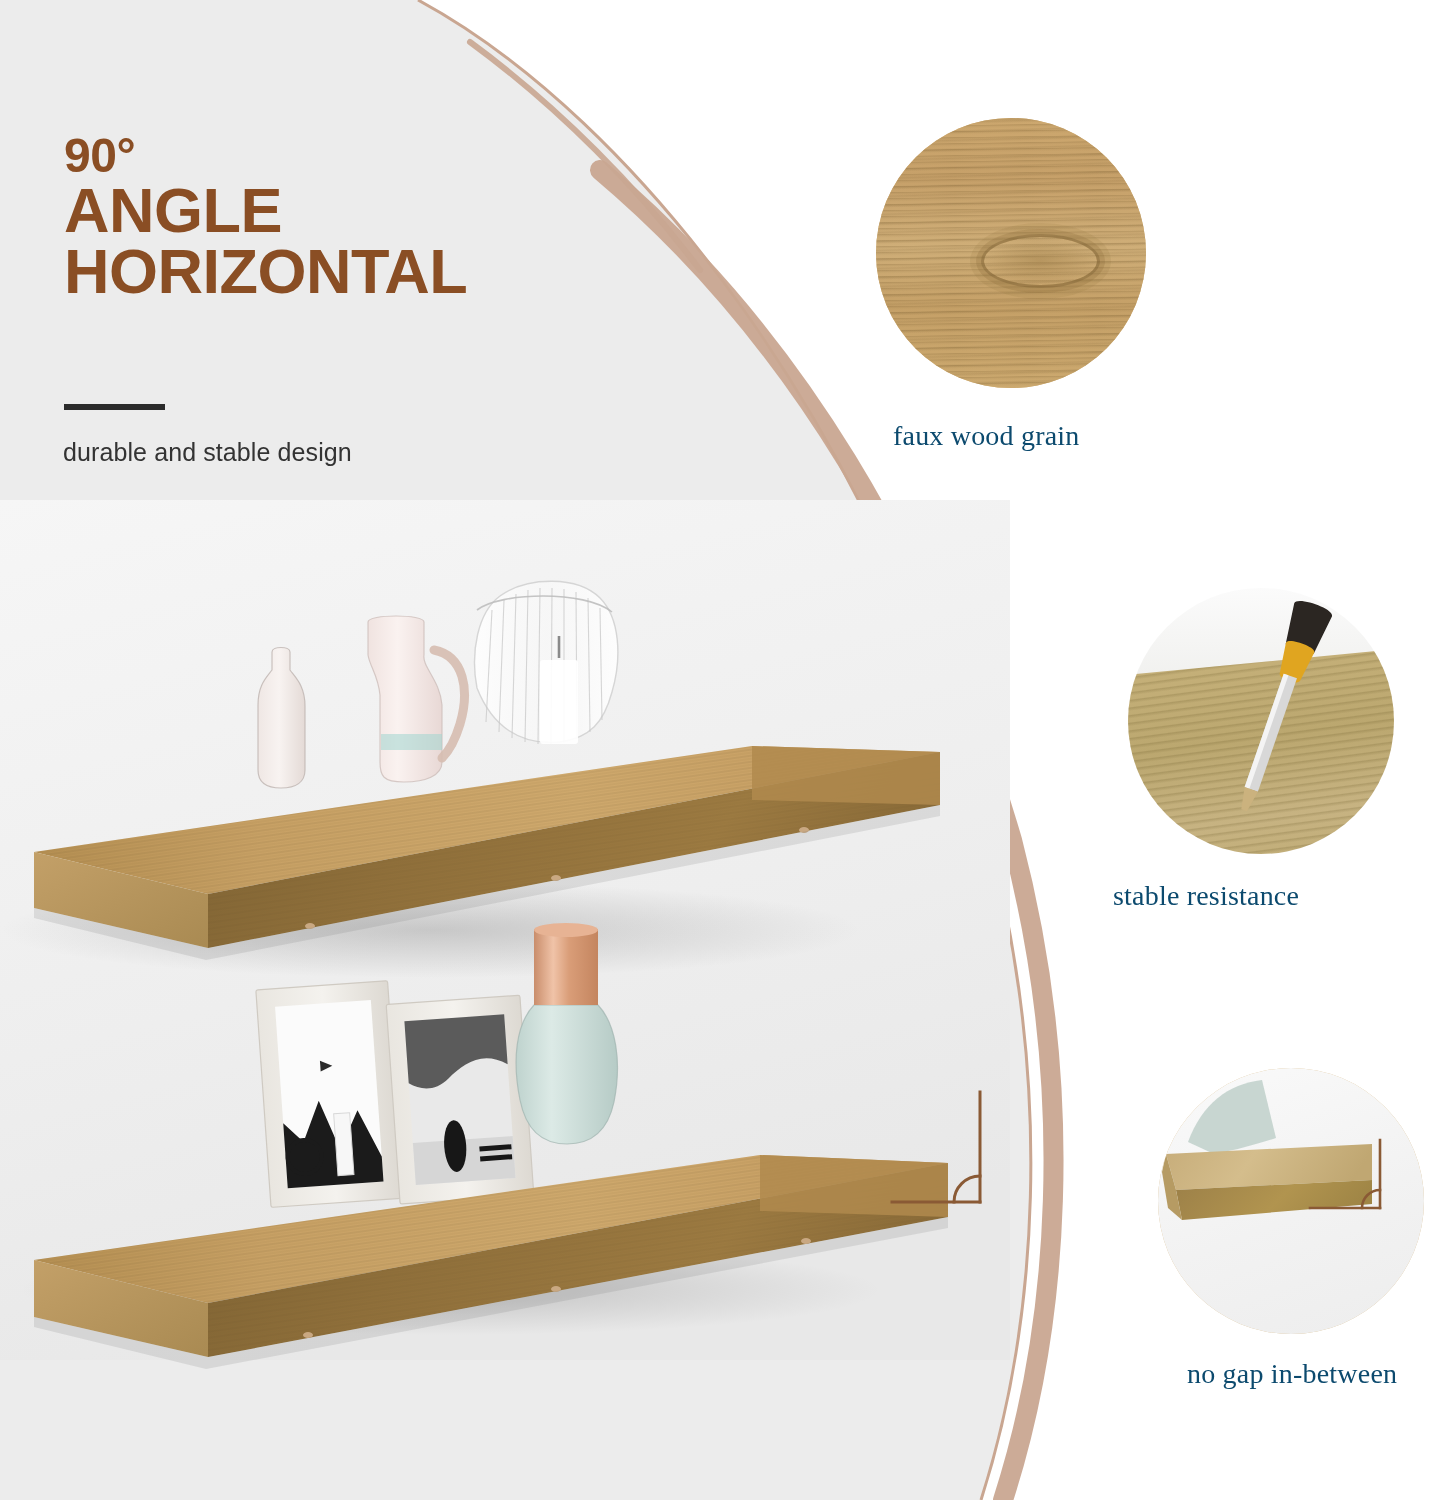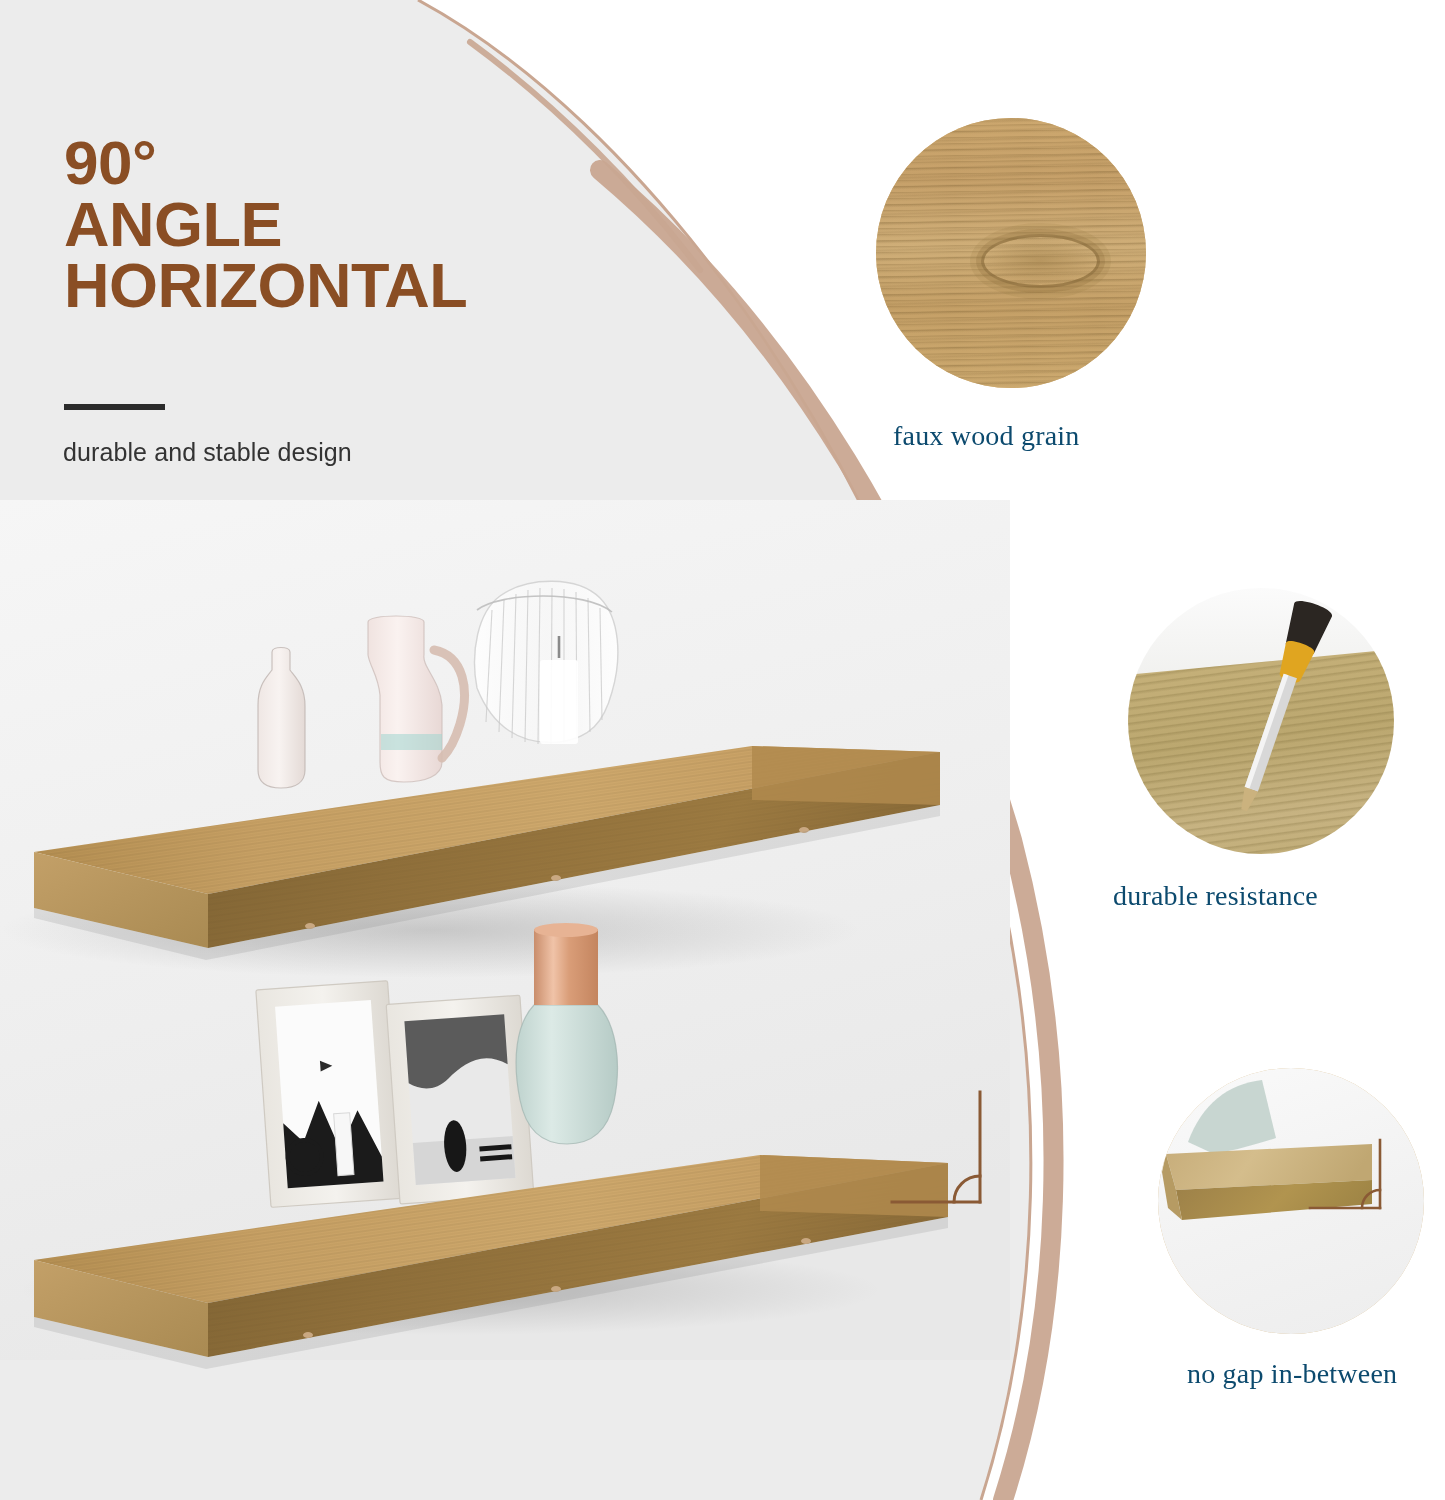--- a/index.html
+++ b/index.html
@@ -20,21 +20,21 @@
   .headline{
     position:absolute;left:64px;top:132px;width:560px;
   }
   .hl-line{
     font-weight:bold;
     letter-spacing:-0.5px;
     line-height:0.97;
     color:#8a4e24;
     margin:0;
   }
-  .hl-90{font-size:62px;line-height:1.0;}
+  .hl-90{font-size:48px;line-height:1.0;}
   .hl-big{font-size:63px;}
   .divider{
     position:absolute;left:64px;top:404px;
     width:101px;height:6px;background:#2b2b2b;
   }
   .subtitle{
     position:absolute;left:63px;top:438px;
     font-size:25px;font-weight:normal;color:#333333;
     letter-spacing:0.1px;
   }
@@ -321,21 +321,21 @@
         <g transform="rotate(19 150 90)">
           <path d="M141,14 C141,6 181,6 181,14 L176,54 C176,62 146,62 146,54 Z" fill="#2b2622"></path>
           <path d="M146,54 C146,48 176,48 176,54 L172,84 C172,92 150,92 150,84 Z" fill="#e0a520"></path>
           <rect x="154" y="84" width="14" height="120" fill="#d8d8d8"></rect>
           <rect x="154" y="84" width="5" height="120" fill="#f4f4f4"></rect>
           <path d="M154,204 l14,0 l-4,22 l-6,0 z" fill="#cbb27e"></path>
         </g>
       </svg>
     </div>
   </div>
-  <div class="caption" style="left:1113px;top:880px;">durable resistance</div>
+  <div class="caption" style="left:1113px;top:880px;">stable resistance</div>
 
   <div class="callout" style="left:1158px;top:1068px;width:300px;height:340px;">
     <div class="circle" style="left:0;top:0;width:266px;height:266px;">
       <div class="ng-bg"></div>
       <svg width="266" height="266" style="position:absolute;left:0;top:0;">
         <defs>
           <linearGradient id="ngwood" x1="0" y1="0" x2="1" y2="0.15">
             <stop offset="0%" stop-color="#c7ad7a"></stop>
             <stop offset="45%" stop-color="#d4bd8c"></stop>
             <stop offset="100%" stop-color="#c0a772"></stop>

